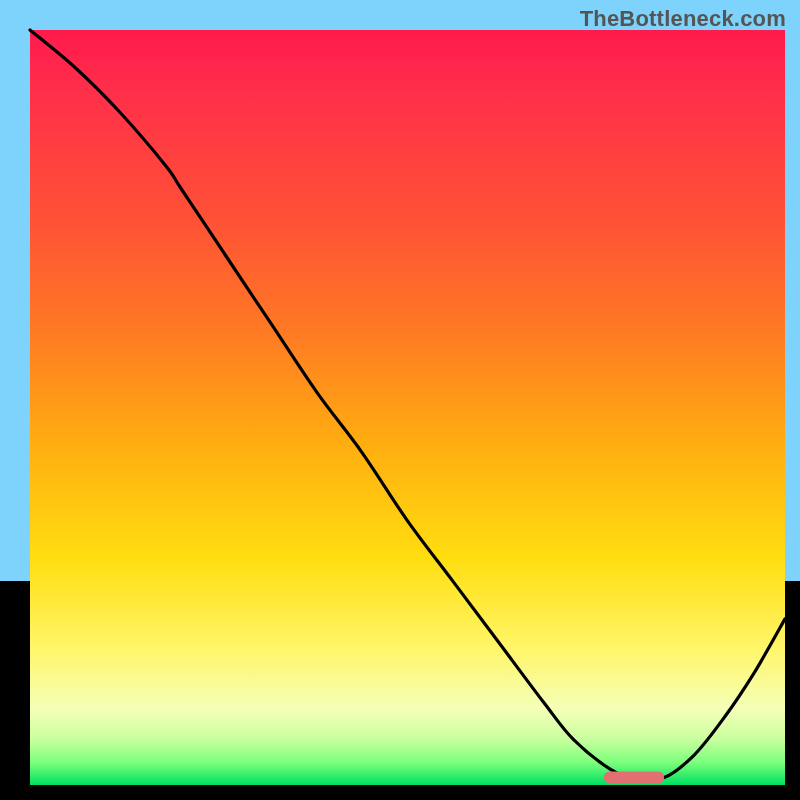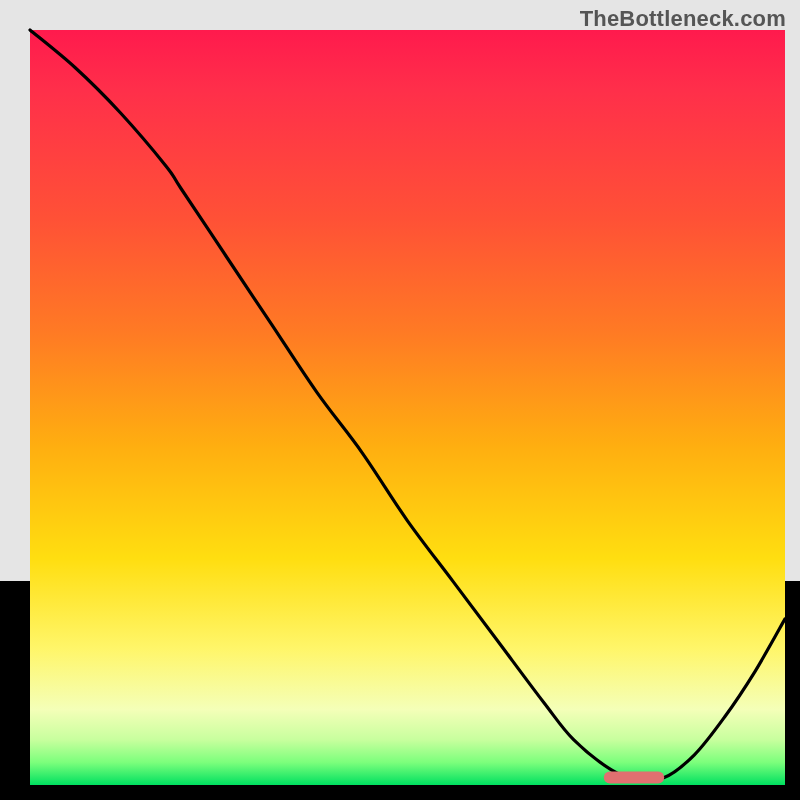--- a/index.html
+++ b/index.html
@@ -9,21 +9,21 @@
     height: 800px;
     background: #000;
     overflow: hidden;
   }
   .frame {
     position: absolute;
     left: 0;
     top: 0;
     width: 800px;
     height: 581px;
-    background: #e5e5e5;
+    background: #7dd3fc;
   }
   .plot {
     position: absolute;
     left: 30px;
     top: 30px;
     width: 755px;
     height: 755px;
     
     background: linear-gradient(
       to bottom,

